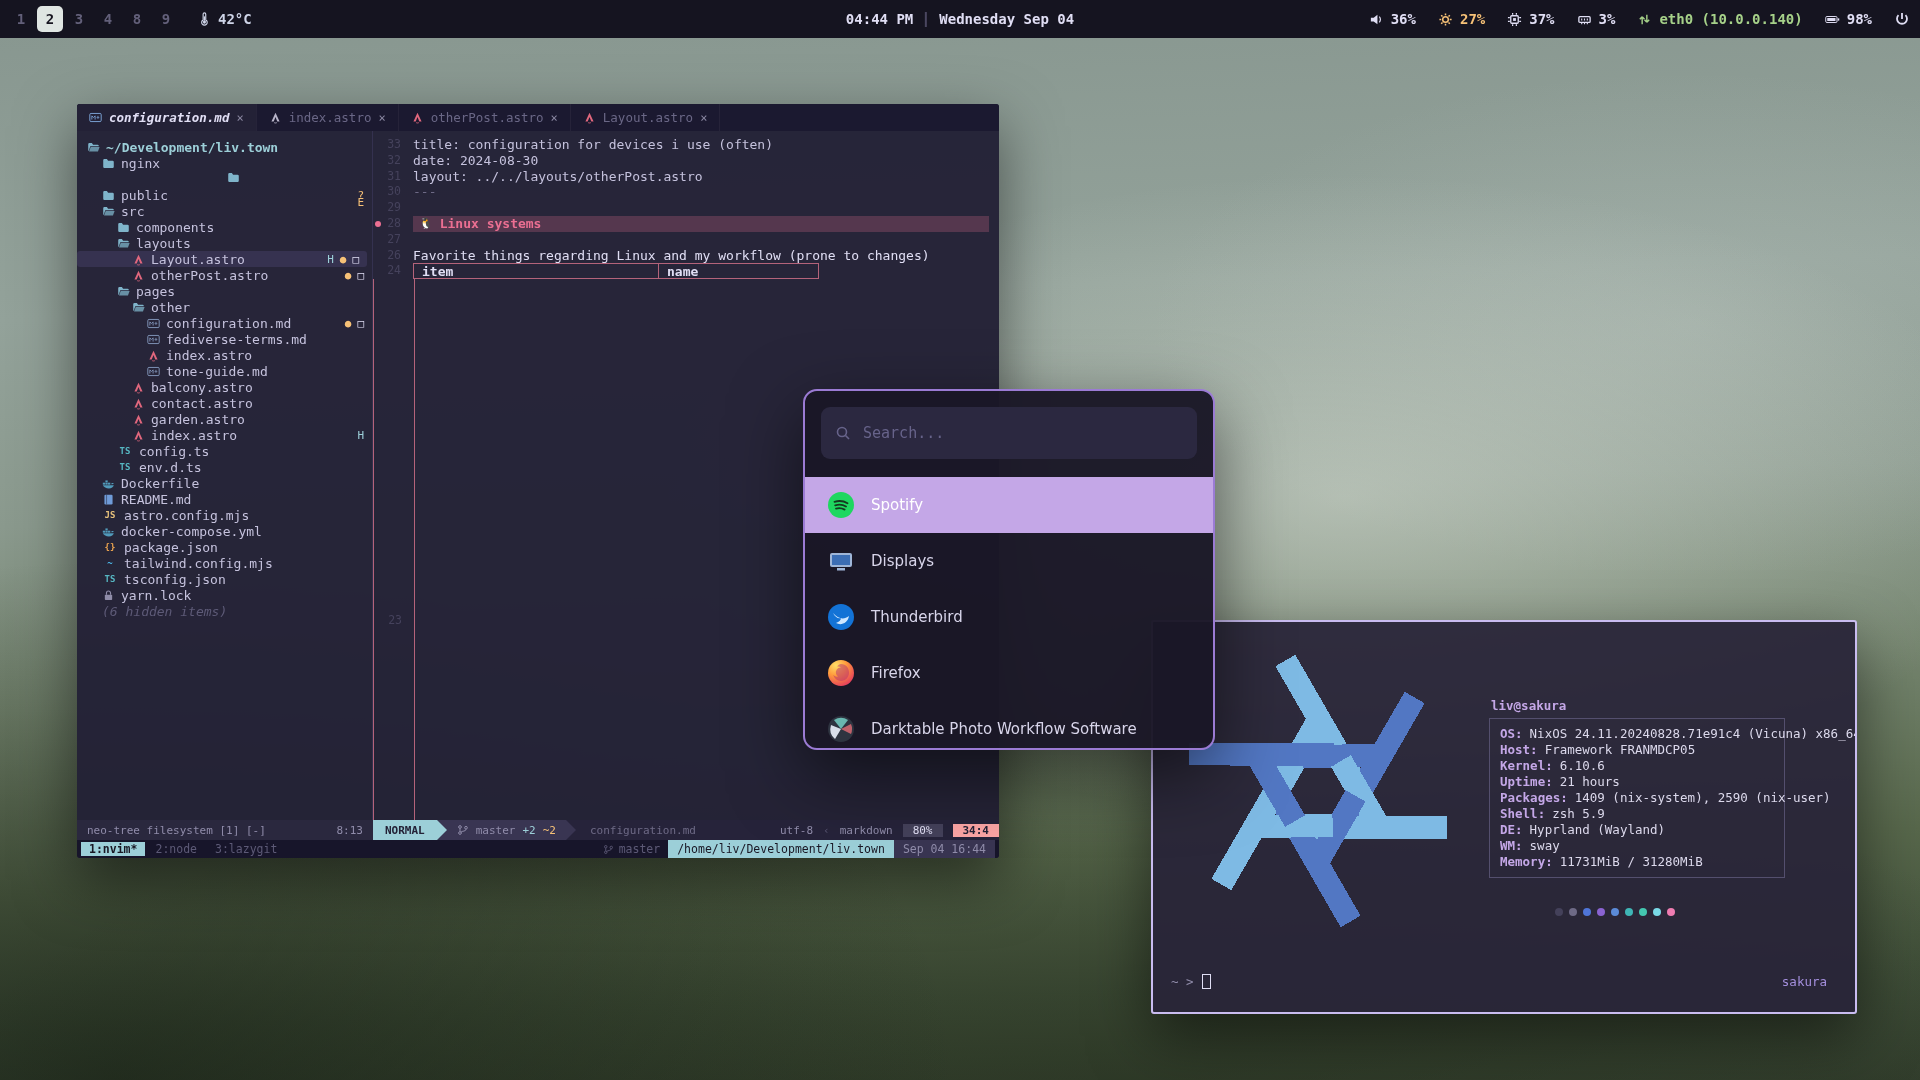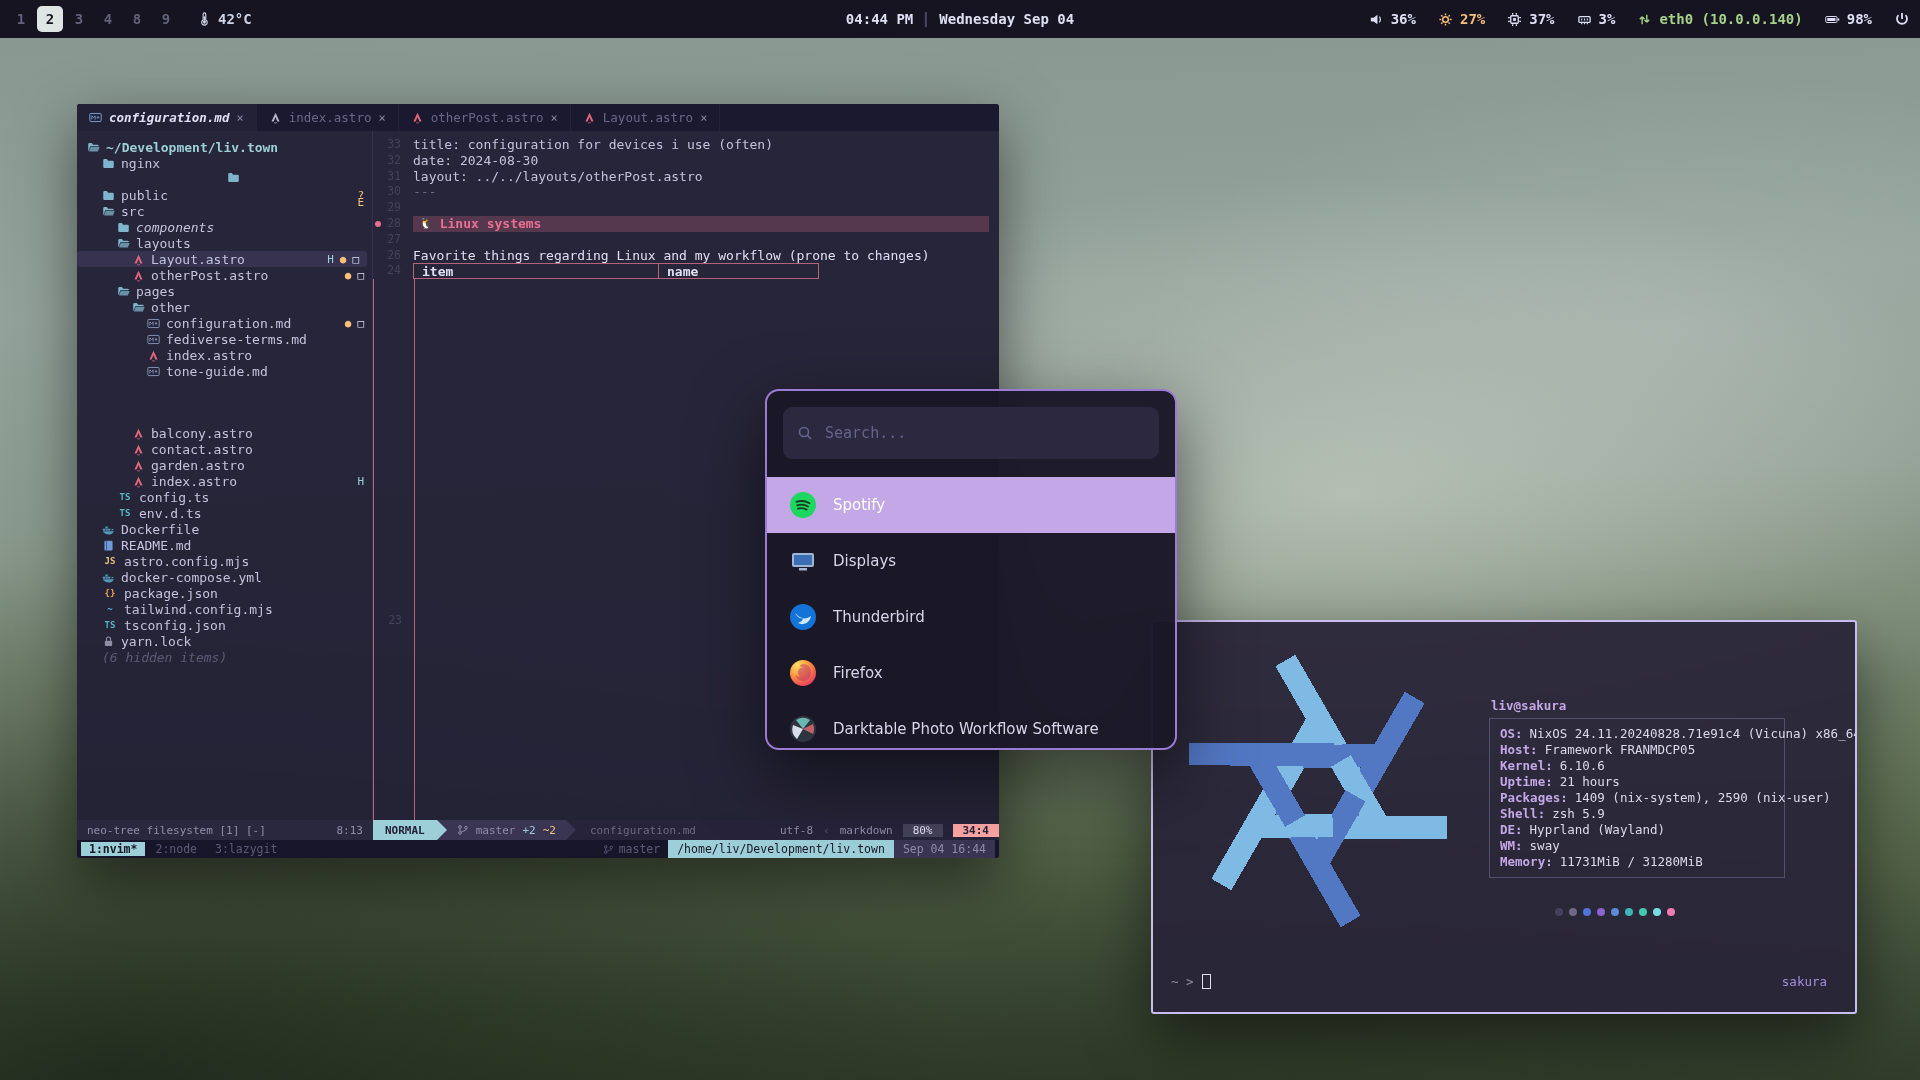--- a/index.html
+++ b/index.html
@@ -91,21 +91,21 @@
 
   .tmuxbar { height:18px; flex:none; background:#17152a; display:flex; align-items:center; font-size:11.5px; color:#5d5a77; padding:0 4px; }
   .twin { padding:0 8px; height:100%; display:inline-flex; align-items:center; margin-right:2px; }
   .twin.active { background:#9ccfd8; color:#191724; font-weight:bold; }
   .tmux-right { margin-left:auto; display:flex; align-items:center; height:100%; }
   .tmux-branch { display:flex; align-items:center; gap:5px; padding:0 8px; }
   .tmux-path { background:#9ccfd8; color:#191724; padding:0 9px; height:100%; display:inline-flex; align-items:center; }
   .tmux-date { background:#393552; color:#908caa; padding:0 9px; height:100%; display:inline-flex; align-items:center; }
 
   
-  .launcher { position:absolute; left:765px; top:389px; width:412px; height:361px; z-index:30;
+  .launcher { position:absolute; left:803px; top:389px; width:412px; height:361px; z-index:30;
               background:rgba(26,23,38,.97); border:2px solid #9b7bd4; border-radius:14px; overflow:hidden;
               box-shadow:0 24px 70px rgba(0,0,0,.55); }
   .searchbox { margin:16px; height:52px; background:#2b2840; border-radius:9px; display:flex; align-items:center; padding:0 14px; gap:12px; color:#67638a; }
   .searchbox input { flex:1; background:transparent; border:none; outline:none; color:#c5c2dd; font-family:"DejaVu Sans Mono",monospace; font-size:15px; }
   .searchbox input::placeholder { color:#67638a; }
   .launcher-list { margin-top:18px; }
   .entry { height:56px; display:flex; align-items:center; gap:16px; padding:0 22px; color:#d8d5ea;
            font-family:"DejaVu Sans",sans-serif; font-size:15px; font-weight:500; }
   .entry .icn { --sz:28px; }
   .entry.selected { background:#c4a7e7; color:#ffffff; }
@@ -316,21 +316,21 @@
           </div>
           <div class="titem" style="padding-left: 25px;">
             <span class="icn ticn" style="color: rgb(127, 180, 202);">
               <svg viewBox="0 0 16 16">
                 <path d="M1.5 4A1.5 1.5 0 0 1 3 2.5h3l1.5 2H13A1.5 1.5 0 0 1 14.5 6v.5H4L2.2 12H1.5z" fill="currentColor"></path>
                 <path d="M4.5 7.5h11L13.5 13h-11z" fill="currentColor" opacity=".75"></path>
               </svg>
             </span>
             <span class="tname">src</span>
           </div>
-          <div class="titem" style="padding-left: 40px; font-style: italic;">
+          <div class="titem" style="padding-left: 40px;">
             <span class="icn ticn" style="color: rgb(127, 180, 202);">
               <svg viewBox="0 0 16 16">
                 <path d="M1.5 4A1.5 1.5 0 0 1 3 2.5h3l1.5 2H13A1.5 1.5 0 0 1 14.5 6v6A1.5 1.5 0 0 1 13 13.5H3A1.5 1.5 0 0 1 1.5 12z" fill="currentColor"></path>
               </svg>
             </span>
             <span class="tname">components</span>
           </div>
           <div class="titem" style="padding-left: 40px;">
             <span class="icn ticn" style="color: rgb(127, 180, 202);">
               <svg viewBox="0 0 16 16">
@@ -418,21 +418,21 @@
           </div>
           <div class="titem" style="padding-left: 70px;">
             <span class="icn ticn" style="color: rgb(129, 148, 184);">
               <svg viewBox="0 0 16 16">
                 <rect x="1" y="3" width="14" height="10" rx="1.5" fill="none" stroke="currentColor" stroke-width="1.2"></rect>
                 <path d="M3.5 10.5V6l2 2 2-2v4.5M11 6v3M11 9l-1.5-1.5M11 9l1.5-1.5" stroke="currentColor" stroke-width="1.1" fill="none"></path>
               </svg>
             </span>
             <span class="tname">tone-guide.md</span>
           </div>
-          <div class="titem" style="padding-left: 55px; margin-top: 46px;">
+          <div class="titem" style="padding-left: 55px;">
             <span class="icn ticn" style="color: rgb(224, 103, 125);">
               <svg viewBox="0 0 16 16">
                 <path d="M8 2l5 11h-2.8L8 7.5 5.8 13H3z" fill="currentColor"></path>
                 <path d="M6 13.5c1.3.8 2.7.8 4 0l-.6 1.5c-.9.6-1.9.6-2.8 0z" fill="currentColor" opacity=".7"></path>
               </svg>
             </span>
             <span class="tname">balcony.astro</span>
           </div>
           <div class="titem" style="padding-left: 55px;">
             <span class="icn ticn" style="color: rgb(224, 103, 125);">

